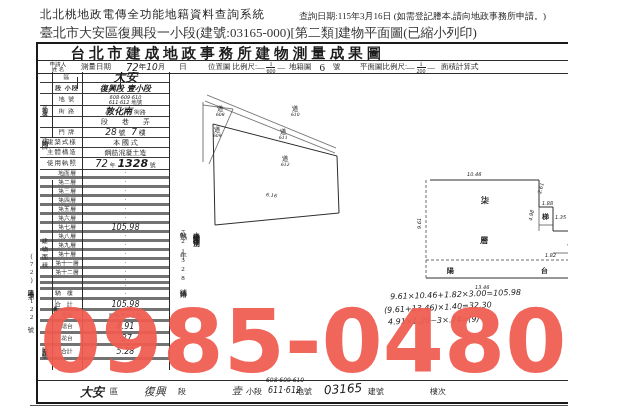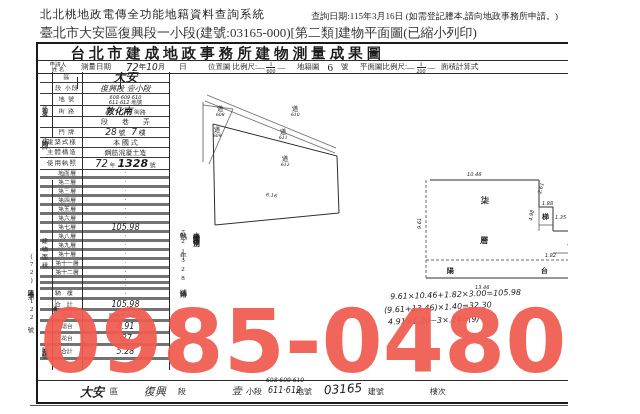--- a/index.html
+++ b/index.html
@@ -6,21 +6,21 @@
   .page{
     position:relative;width:568px;height:414px;background:#ffffff;overflow:hidden;
     font-family:"Liberation Serif","DejaVu Serif",serif;color:#1c1c1c;
   }
   .abs{position:absolute;}
   .hw{font-family:"DejaVu Sans",sans-serif;font-style:italic;display:inline-block;}
   .vline{position:absolute;width:1px;background:#2b2b2b;}
   .hline{position:absolute;height:1px;background:#2b2b2b;}
   
   .sys-title{position:absolute;left:40px;top:7px;font-size:11.5px;letter-spacing:1px;}
-  .query-note{position:absolute;right:10px;top:10px;font-size:9px;}
+  .query-note{position:absolute;right:22px;top:10px;font-size:9px;}
   .doc-line{position:absolute;left:40px;top:24px;font-size:13px;color:#333;}
   
   .form{position:absolute;left:36px;top:42px;width:586px;height:358px;border:2px solid #1a1a1a;background:#fff;}
   .form-title{position:absolute;left:22px;top:0px;width:336px;text-align:center;font-size:14.5px;font-weight:bold;letter-spacing:4px;}
   
   .hstrip{position:absolute;left:0;top:16px;width:586px;height:12px;border-top:1px solid #2b2b2b;border-bottom:1px solid #2b2b2b;font-size:7.5px;}
   .hcell{position:absolute;top:0;height:12px;display:flex;align-items:center;}
   .applicant{flex-direction:column;justify-content:center;font-size:5.5px;line-height:5.5px;}
   .frac{display:inline-block;text-align:center;font-size:6px;line-height:6px;vertical-align:middle;margin:0 2px;}
   .frac span{display:block;}
@@ -98,21 +98,21 @@
         <span>日</span>
       </div>
       <div class="hcell" style="left:170px;">
         <span>位置圖  比例尺:</span>
         <span>—</span>
         <span class="frac">
           <span>1</span>
           <span>600</span>
         </span>
         <span>—</span>
-        <span style="margin-left:12px;">地籍圖</span>
+        <span style="margin-left:4px;">地籍圖</span>
         <span style="font-size:11px;margin:0 8px;">6</span>
         <span>號</span>
       </div>
       <div class="hcell" style="left:322px;">
         <span>平面圖比例尺:</span>
         <span>—</span>
         <span class="frac">
           <span>1</span>
           <span>200</span>
         </span>
@@ -130,21 +130,21 @@
       <div class="vtext" style="left:0px;top:36px;height:58px;">建物門牌</div>
       <div class="vtext" style="left:0px;top:112px;height:130px;letter-spacing:8px;">建物面積</div>
       <div class="vtext" style="left:13px;top:214px;height:34px;font-size:4.5px;letter-spacing:0;">(平方公尺)</div>
       <div class="vtext" style="left:0px;top:251px;height:45px;">附屬建物</div>
 
       <div class="lrow" style="height:11px;">
         <span class="gut"></span>
         <span class="slab">區</span>
         <span class="val"><span class="hw" style="font-size:12px;font-weight:bold;">大安</span></span>
       </div>
-      <div class="lrow" style="height:11px;">
+      <div class="lrow" style="height:11px;font-weight:bold;">
         <span class="gut"></span>
         <span class="slab">段 小段</span>
         <span class="val"><span class="hw" style="font-size:8px;">復興段 壹小段</span></span>
       </div>
       <div class="lrow" style="height:12px;">
         <span class="gut"></span>
         <span class="slab">地 號</span>
         <span class="val" style="line-height:5px;">
           <span class="hw" style="font-size:5px;display:block;">608·609·610</span>
           <span style="display:block;">

